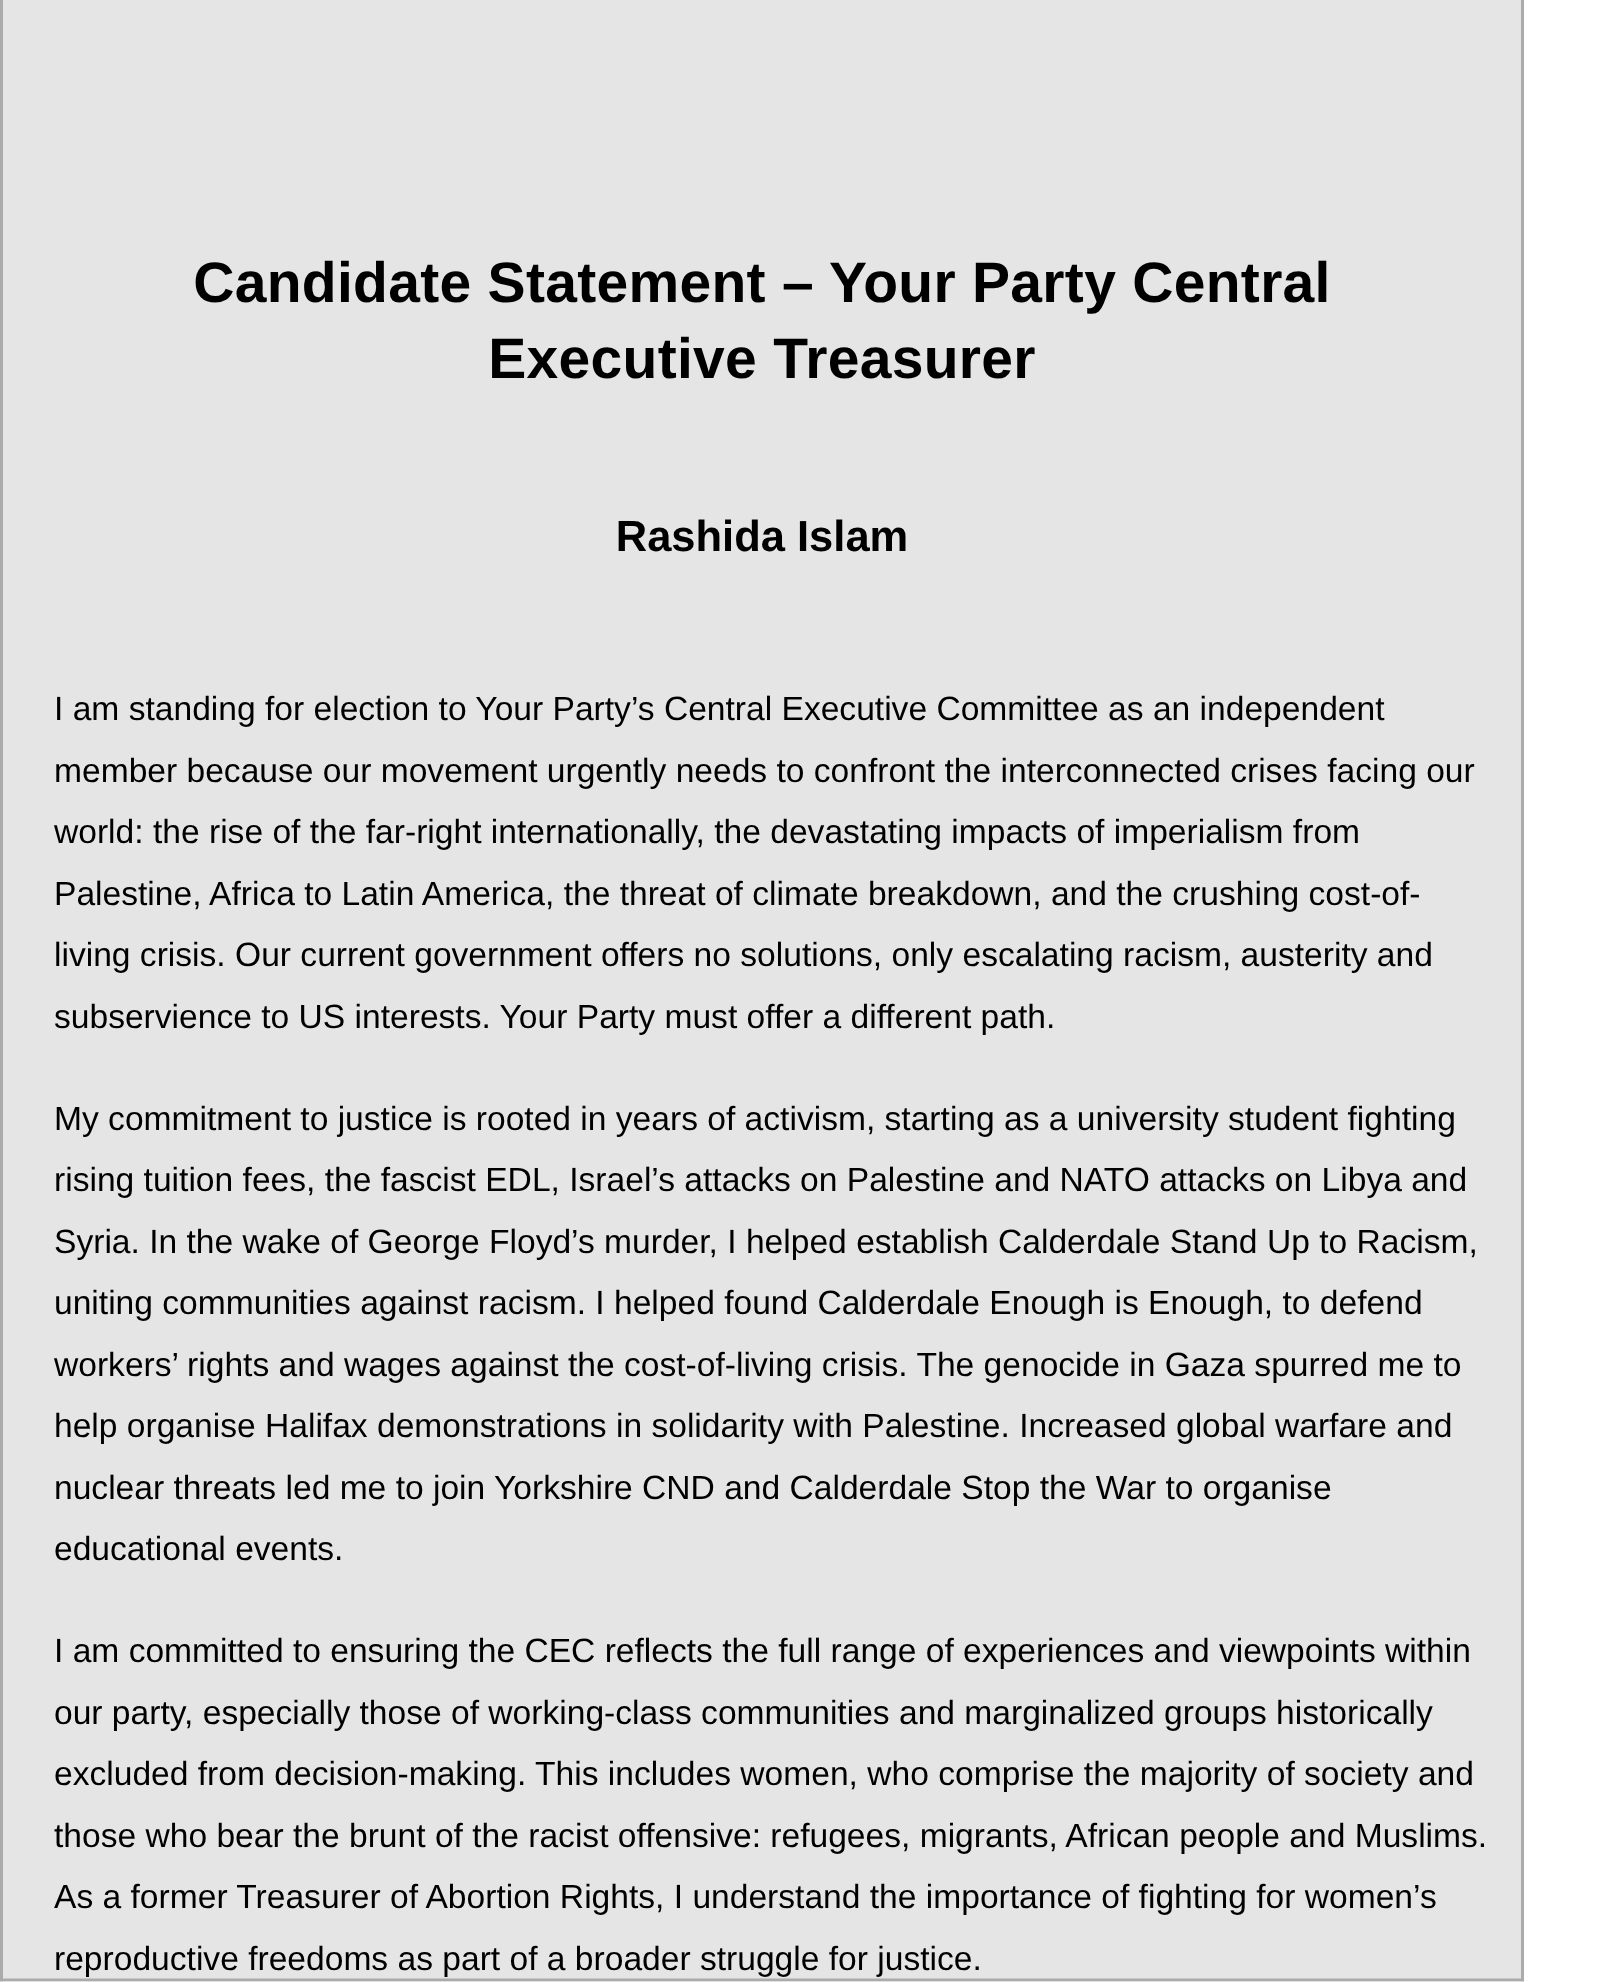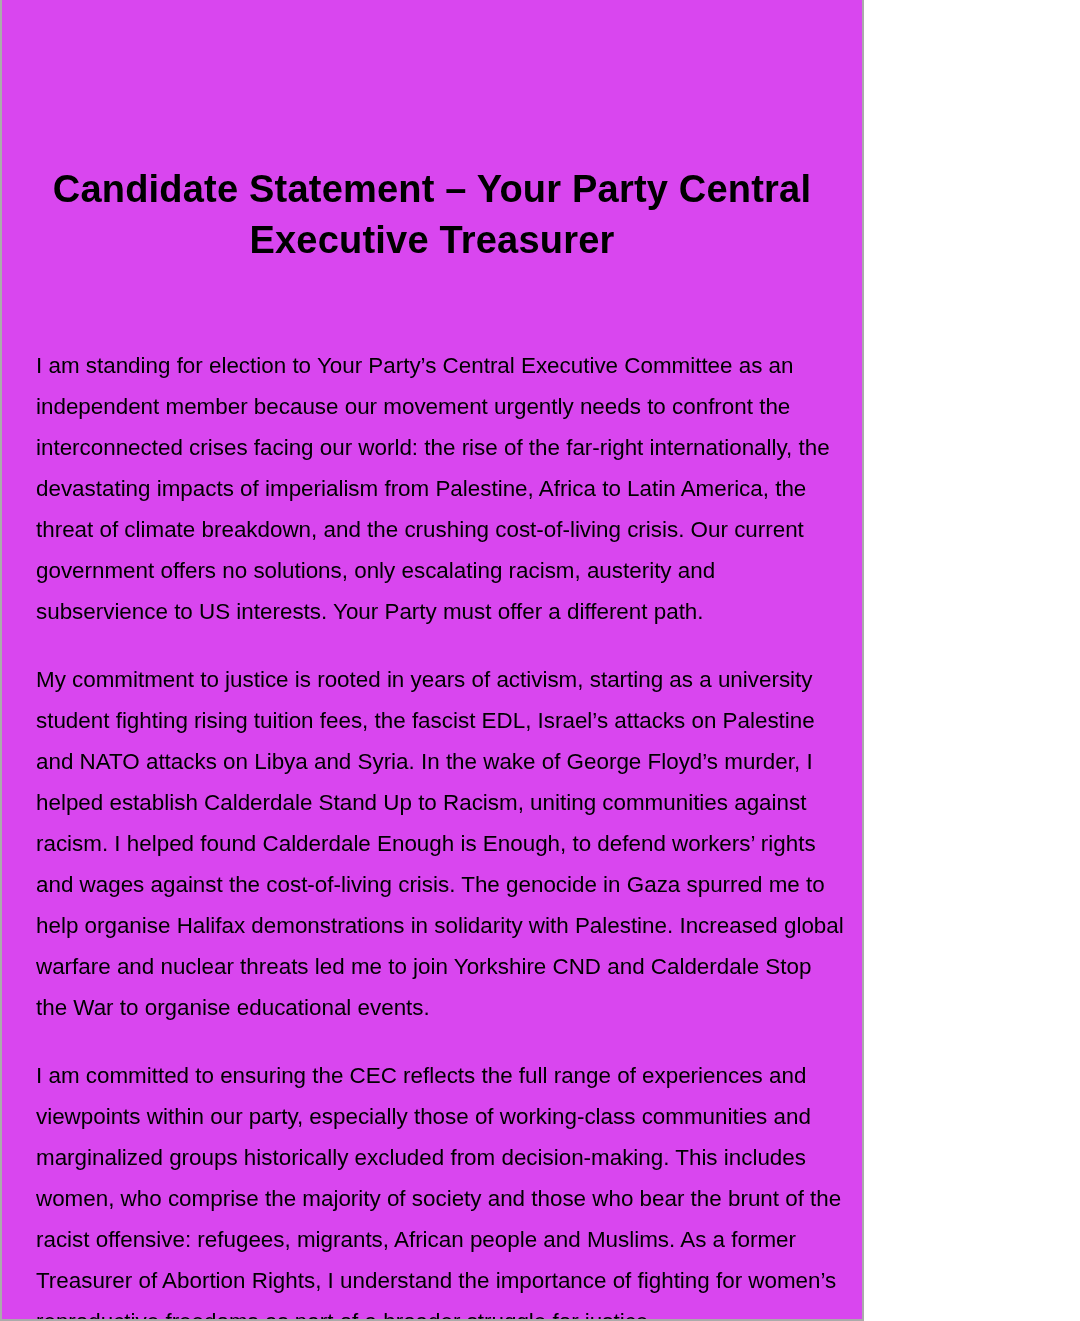--- a/index.html
+++ b/index.html
@@ -2,24 +2,24 @@
 <html><head>
 <meta charset="utf-8">
 <style>
   html, body {
     margin: 0;
     padding: 0;
     background: #ffffff;
   }
   .page {
     position: relative;
-    width: 864px;
+    width: 1016px;
     height: 1321px;
     box-sizing: border-box;
-    background: #d946ef;
+    background: #e5e5e5;
     border-left: 2px solid #ababab;
     border-right: 2px solid #ababab;
     border-bottom: 2px solid #ababab;
     padding-top: 164px;
     overflow: hidden;
     font-family: "Liberation Sans", sans-serif;
     color: #000000;
     -webkit-font-smoothing: antialiased;
   }
   .doc-title {
@@ -57,20 +57,21 @@
 </head>
 <body>
 
 <div class="page">
 
   <h1 class="doc-title">
     <span class="title-line">Candidate Statement – Your Party Central</span>
     <span class="title-line">Executive Treasurer</span>
   </h1>
 
+  <h2 class="candidate-name">Rashida Islam</h2>
 
   <div class="doc-body">
     <p class="para">I am standing for election to Your Party’s Central Executive Committee as an independent member because our movement urgently needs to confront the interconnected crises facing our world: the rise of the far-right internationally, the devastating impacts of imperialism from Palestine, Africa to Latin America, the threat of climate breakdown, and the crushing cost-of-living crisis. Our current government offers no solutions, only escalating racism, austerity and subservience to US interests. Your Party must offer a different path.</p>
     <p class="para">My commitment to justice is rooted in years of activism, starting as a university student fighting rising tuition fees, the fascist EDL, Israel’s attacks on Palestine and NATO attacks on Libya and Syria. In the wake of George Floyd’s murder, I helped establish Calderdale Stand Up to Racism, uniting communities against racism. I helped found Calderdale Enough is Enough, to defend workers’ rights and wages against the cost-of-living crisis. The genocide in Gaza spurred me to help organise Halifax demonstrations in solidarity with Palestine. Increased global warfare and nuclear threats led me to join Yorkshire CND and Calderdale Stop the War to organise educational events.</p>
     <p class="para">I am committed to ensuring the CEC reflects the full range of experiences and viewpoints within our party, especially those of working-class communities and marginalized groups historically excluded from decision-making. This includes women, who comprise the majority of society and those who bear the brunt of the racist offensive: refugees, migrants, African people and Muslims. As a former Treasurer of Abortion Rights, I understand the importance of fighting for women’s reproductive freedoms as part of a broader struggle for justice.</p>
   </div>
 
 </div>
 
 </body></html>

